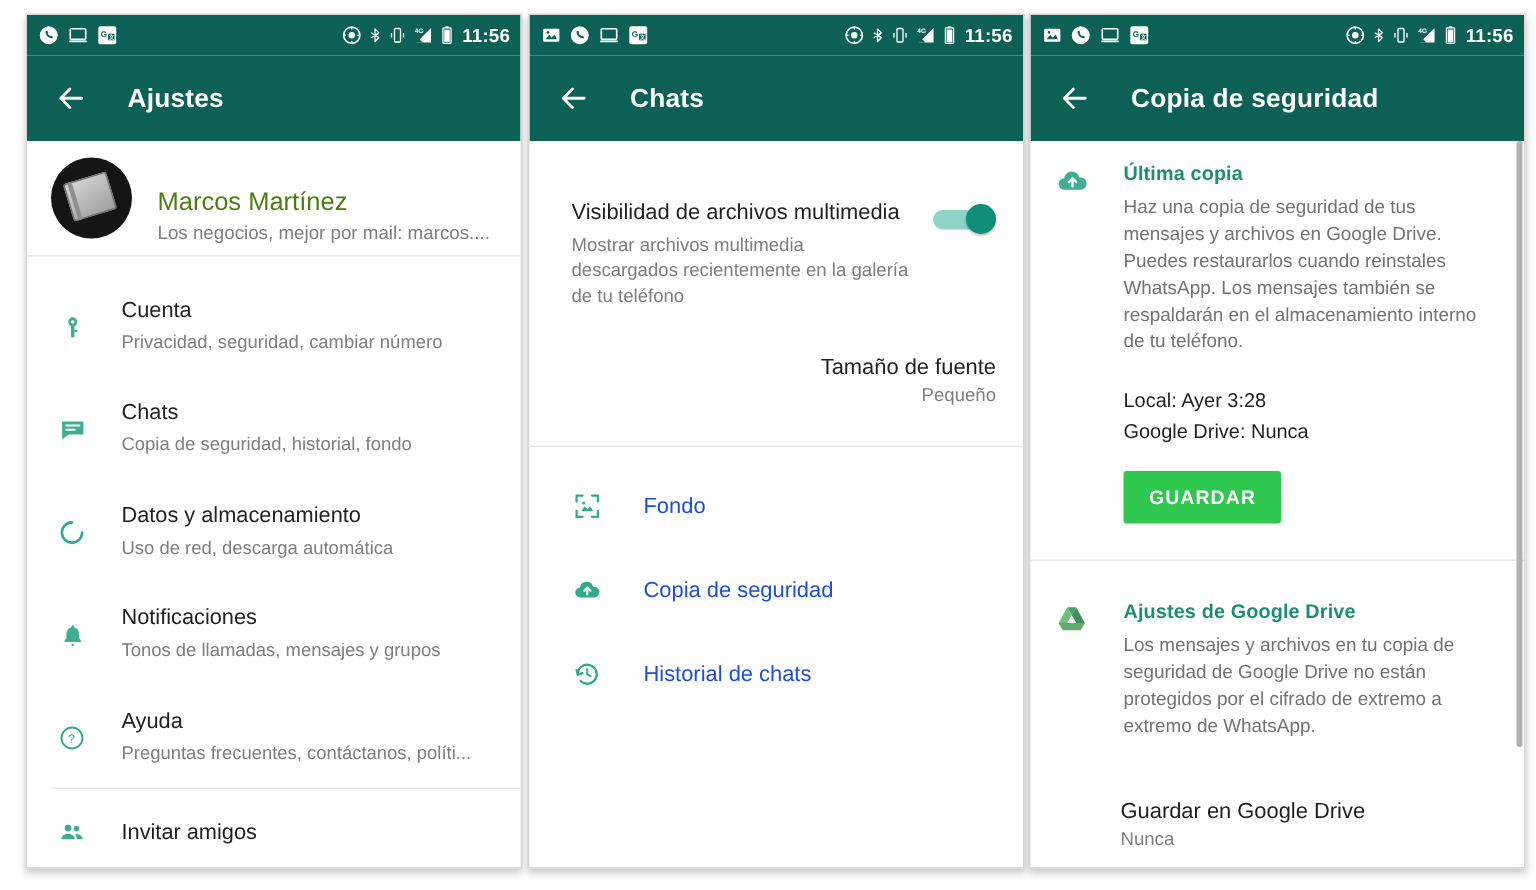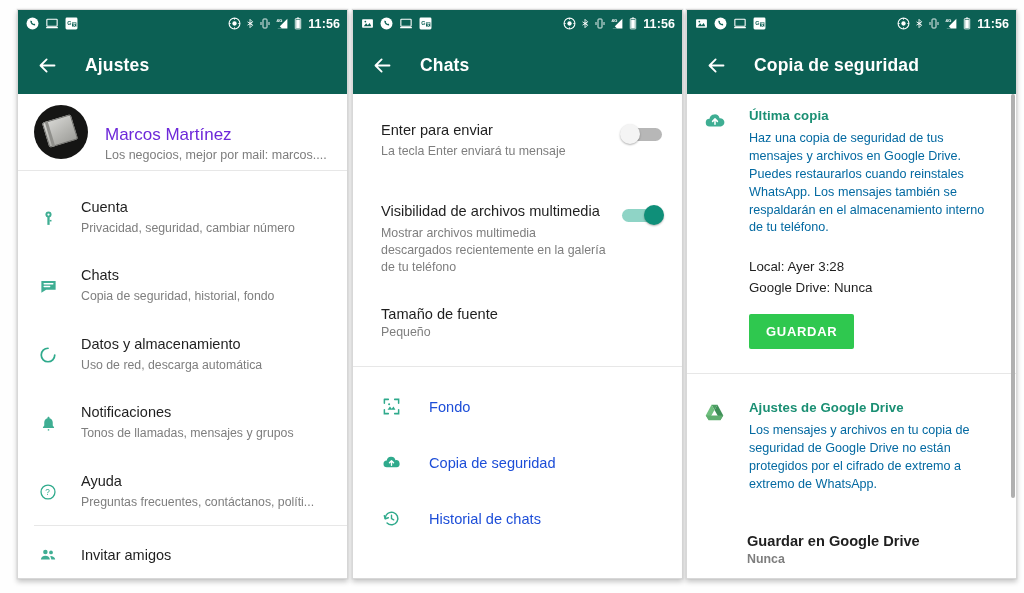--- a/index.html
+++ b/index.html
@@ -105,21 +105,21 @@
     box-shadow: 0 0 0 1px #6e6e6b inset;
   }
   .avatar .book:after {
     content:"";
     position:absolute; left:3px; top:0; bottom:0; width:3px;
     background:#8f8f8b;
   }
   .profile-text { margin-left: 17px; overflow: hidden; }
   .profile-name {
     font-size: 17px;
-    color: #6d28d9;
+    color: #4d7c0f;
     line-height: 1.25;
     margin-top: 22px;
   }
   .profile-status {
     font-size: 12.5px;
     color: #7d7d7d;
     margin-top: 3px;
     white-space: nowrap;
     overflow: hidden;
   }
@@ -172,20 +172,21 @@
     box-shadow: 0 1px 2px rgba(0,0,0,.3);
   }
   .switch.off .track { background: #b7b7b7; }
   .switch.off .thumb { left: 0; background: #f4f4f4; }
   .switch.on .track { background: #8fd4c6; }
   .switch.on .thumb { left: 24px; background: #0f8f79; }
 
   .prow {
     padding: 15px 18px 15px 28px;
     cursor: pointer;
+    text-align: right;
   }
   .prow .t1 { font-size: 14.6px; color: #1f1f1f; }
   .prow .t2 { font-size: 12.4px; color: #7e7e7e; margin-top: 3px; }
 
   .mrow {
     display: flex;
     align-items: center;
     padding: 16px 18px 16px 26px;
     cursor: pointer;
   }
@@ -197,21 +198,21 @@
   .backup-block .ic { flex: 0 0 26px; width: 26px; height: 26px; margin-top: 2px; }
   .backup-block .body { margin-left: 20px; flex: 1 1 auto; }
   .sec-title {
     font-size: 13.2px;
     color: #1a8f73;
     font-weight: bold;
     letter-spacing: .1px;
   }
   .sec-para {
     font-size: 12.6px;
-    color: #0369a1;
+    color: #737373;
     margin-top: 7px;
     line-height: 1.42;
   }
   .kv {
     font-size: 13.3px;
     color: #1f1f1f;
     margin-top: 6px;
   }
   .kv.first { margin-top: 22px; }
   .save-btn {
@@ -224,21 +225,20 @@
     padding: 10px 17px;
     margin-top: 19px;
     border: none;
     border-radius: 2px;
     cursor: pointer;
     font-family: "Liberation Sans", sans-serif;
   }
   .drow {
     padding: 15px 21px 15px 60px;
     cursor: pointer;
-    font-weight: bold;
   }
   .drow .t1 { font-size: 14.6px; color: #1f1f1f; }
   .drow .t2 { font-size: 12.4px; color: #7e7e7e; margin-top: 3px; }
 
   .scrollbar {
     position: absolute;
     right: 1px; top: 0;
     width: 4px;
     background: #b0b0b0;
     border-radius: 2px;
@@ -462,30 +462,20 @@
         <svg width="21" height="21" viewBox="0 0 24 24">
             <path d="M20 12H5M11 5l-7 7 7 7" stroke="#fff" stroke-width="2.1" fill="none" stroke-linecap="round" stroke-linejoin="round"></path>
           </svg>
       </div>
       <div class="appbar-title">Chats</div>
     </div>
 
     <div class="pbody">
       <div class="spacer-12"></div>
 
-      <div class="trow">
-        <div class="txt">
-          <div class="t1">Enter para enviar</div>
-          <div class="t2">La tecla Enter enviará tu mensaje</div>
-        </div>
-        <div class="switch off">
-          <div class="track"></div>
-            <div class="thumb"></div>
-        </div>
-      </div>
 
       <div class="spacer-12"></div>
 
       <div class="trow">
         <div class="txt">
           <div class="t1">Visibilidad de archivos multimedia</div>
           <div class="t2">Mostrar archivos multimedia descargados recientemente en la galería de tu teléfono</div>
         </div>
         <div class="switch on">
           <div class="track"></div>

